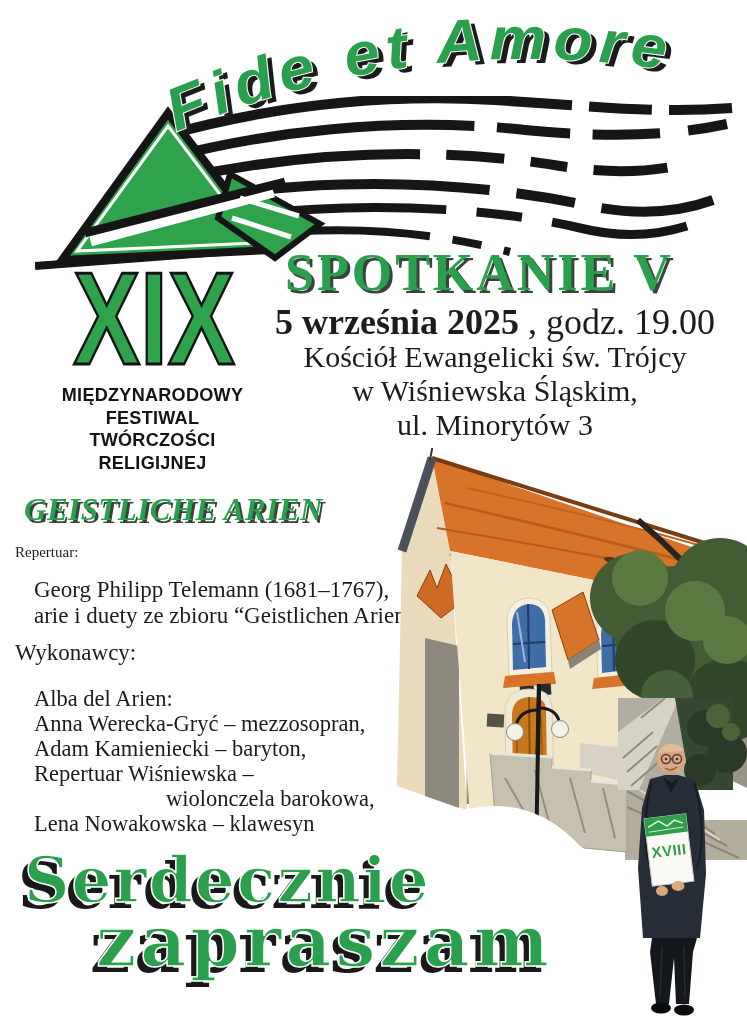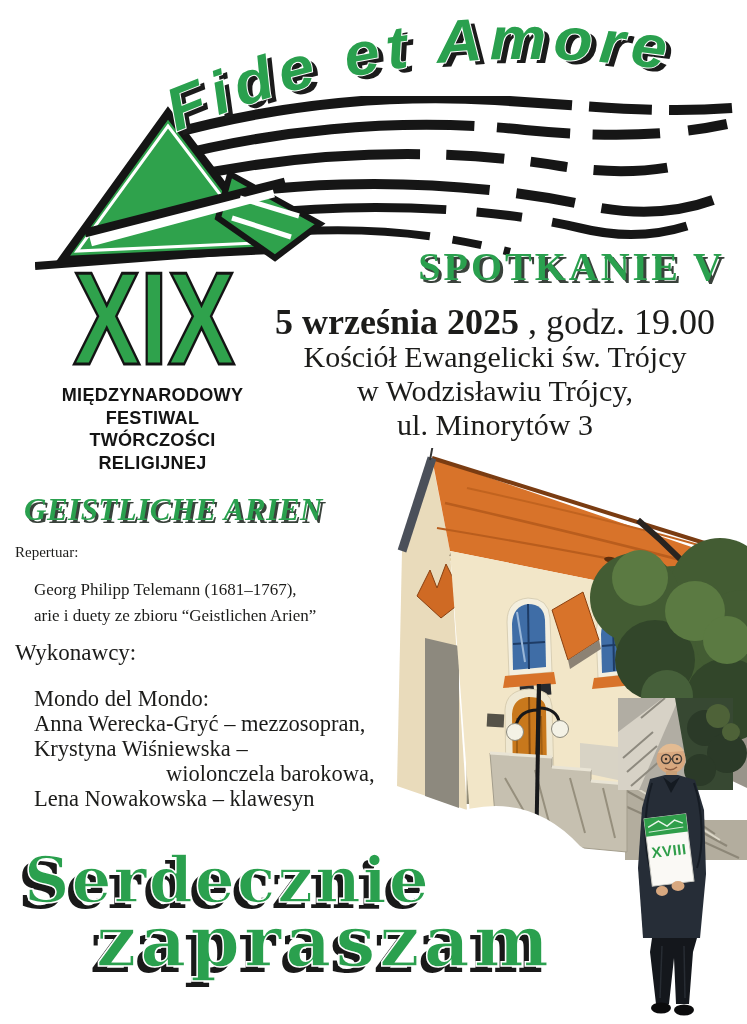--- a/index.html
+++ b/index.html
@@ -1,41 +1,41 @@
 <!DOCTYPE html>
 <html><head>
 <meta charset="utf-8">
 <style>
   html,body{margin:0;padding:0;background:#ffffff;}
   .poster{position:relative;width:747px;height:1024px;background:#fff;overflow:hidden;
           font-family:"Liberation Serif",serif;color:#1c1c1a;}
   svg{display:block;}
   .logo-svg{position:absolute;left:35px;top:96px;}
   .title-svg{position:absolute;left:148px;top:10px;}
-  .spotkanie{position:absolute;left:285px;top:243px;width:440px;text-align:right;
-             font-weight:bold;font-size:40px;letter-spacing:3px;color:#2aa04e;
+  .spotkanie{position:absolute;left:285px;top:243px;width:440px;text-align:left;
+             font-weight:bold;font-size:52px;letter-spacing:3px;color:#2aa04e;
              text-shadow:3px 3px 0 #39423b;white-space:nowrap;}
   .datetime{position:absolute;left:245px;top:301px;width:500px;text-align:center;
             font-size:36px;white-space:nowrap;}
   .datetime .d{font-weight:bold;}
   .datetime .t{margin-left:9px;}
   .venue{position:absolute;left:245px;top:340px;width:500px;text-align:center;
          font-size:30px;line-height:34px;}
   .edition{position:absolute;left:48px;top:260px;width:210px;text-align:center;
            font-family:"Liberation Sans",sans-serif;font-weight:bold;font-size:132px;
            line-height:118px;color:#2fa24c;-webkit-text-stroke:3px #141414;
            transform:scaleX(0.76);}
   .festival{position:absolute;left:40px;top:384px;width:225px;text-align:center;
             font-family:"Liberation Sans",sans-serif;font-weight:bold;font-size:19px;
             line-height:22.5px;letter-spacing:0.3px;color:#141414;transform:scaleX(0.95);}
   .program-title{position:absolute;left:24px;top:492px;font-style:italic;font-weight:bold;
                  font-size:31px;color:#2aa04e;letter-spacing:0.5px;
                  text-shadow:2.5px 3px 0 #39423b;white-space:nowrap;text-align:center;}
   .rep-label{position:absolute;left:15px;top:544px;font-size:15px;}
-  .rep-lines{position:absolute;left:34px;top:577px;font-size:17px;line-height:26px;white-space:nowrap;}
+  .rep-lines{position:absolute;left:34px;top:577px;font-size:23px;line-height:26px;white-space:nowrap;}
   .perf-label{position:absolute;left:15px;top:640px;font-size:23px;}
   .perf-lines{position:absolute;left:34px;top:686px;font-size:22.5px;line-height:25px;white-space:nowrap;}
   .perf-lines .indent{padding-left:132px;}
   .closing{position:absolute;font-family:"DejaVu Serif",serif;font-weight:bold;color:#2aa04e;
            -webkit-text-stroke:1.5px #ffffff;text-shadow:-6px 6px 0 #191919;white-space:nowrap;}
   .closing.l1{left:24px;top:843px;font-size:63px;letter-spacing:2px;}
   .closing.l2{left:96px;top:899px;font-size:71px;letter-spacing:4px;}
   .church-svg{position:absolute;left:375px;top:448px;}
   .man-svg{position:absolute;left:605px;top:698px;}
 </style>
@@ -76,43 +76,44 @@
       <textPath href="#titleArc">Fide et Amore</textPath>
     </text>
   </svg>
 
   <div class="spotkanie">SPOTKANIE V</div>
   <div class="datetime">
     <span class="d">5 września 2025</span><span class="t">, godz. 19.00</span>
   </div>
   <div class="venue">
     <div>Kościół Ewangelicki św. Trójcy</div>
-    <div>w Wodzisławiu Trójcy,</div>
+    <div>w Wiśniewska Śląskim,</div>
     <div>ul. Minorytów 3</div>
   </div>
 
   <div class="edition">XIX</div>
   <div class="festival">
     <div>MIĘDZYNARODOWY</div>
     <div>FESTIWAL</div>
     <div>TWÓRCZOŚCI</div>
     <div>RELIGIJNEJ</div>
   </div>
 
   <div class="program-title">GEISTLICHE ARIEN</div>
   <div class="rep-label">Repertuar:</div>
   <div class="rep-lines">
     <div>Georg Philipp Telemann (1681–1767),</div>
     <div>arie i duety ze zbioru “Geistlichen Arien”</div>
   </div>
   <div class="perf-label">Wykonawcy:</div>
   <div class="perf-lines">
-    <div>Mondo del Mondo:</div>
+    <div>Alba del Arien:</div>
     <div>Anna Werecka-Gryć – mezzosopran,</div>
-    <div>Krystyna Wiśniewska –</div>
+    <div>Adam Kamieniecki – baryton,</div>
+    <div>Repertuar Wiśniewska –</div>
     <div class="indent">wiolonczela barokowa,</div>
     <div>Lena Nowakowska – klawesyn</div>
   </div>
 
   <svg class="church-svg" width="372" height="415" viewBox="0 0 372 415">
 
     <g>
       <polygon points="27,103 57,12 75,103" fill="#e9dbbb"></polygon>
       <polygon points="27,103 75,103 92,362 22,338" fill="#e9dbbb"></polygon>
       <path d="M 42,148 L 55,122 L 62,140 L 71,116 L 89,152 L 66,170 Z" fill="#cf6a24" stroke="#8a4010" stroke-width="1"></path>

